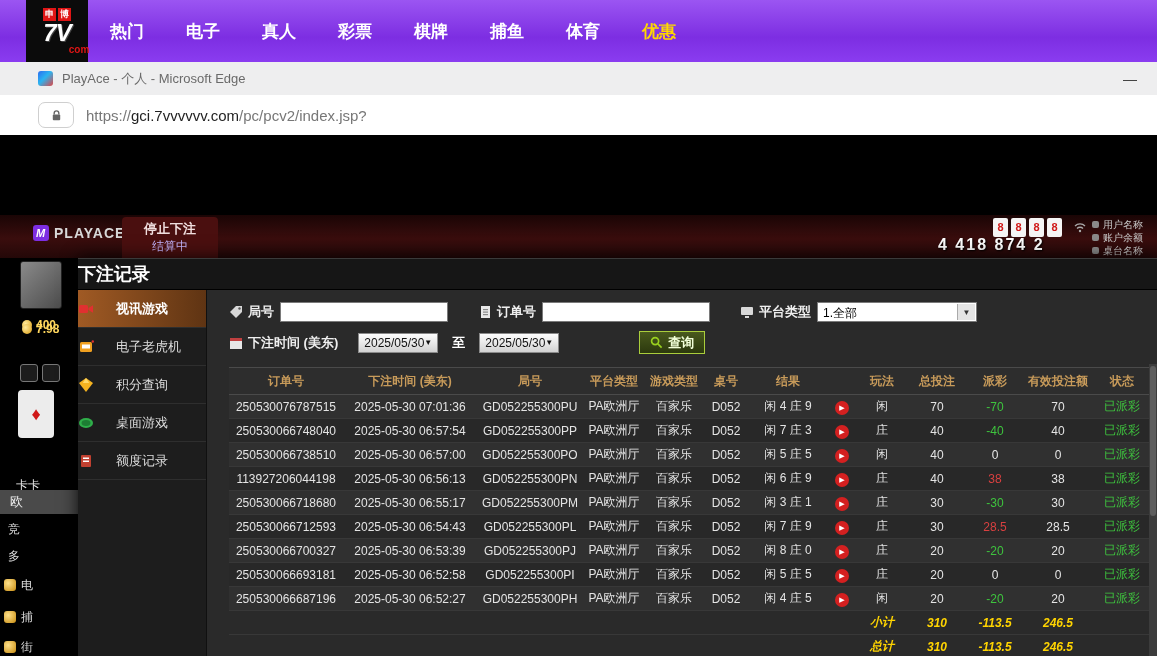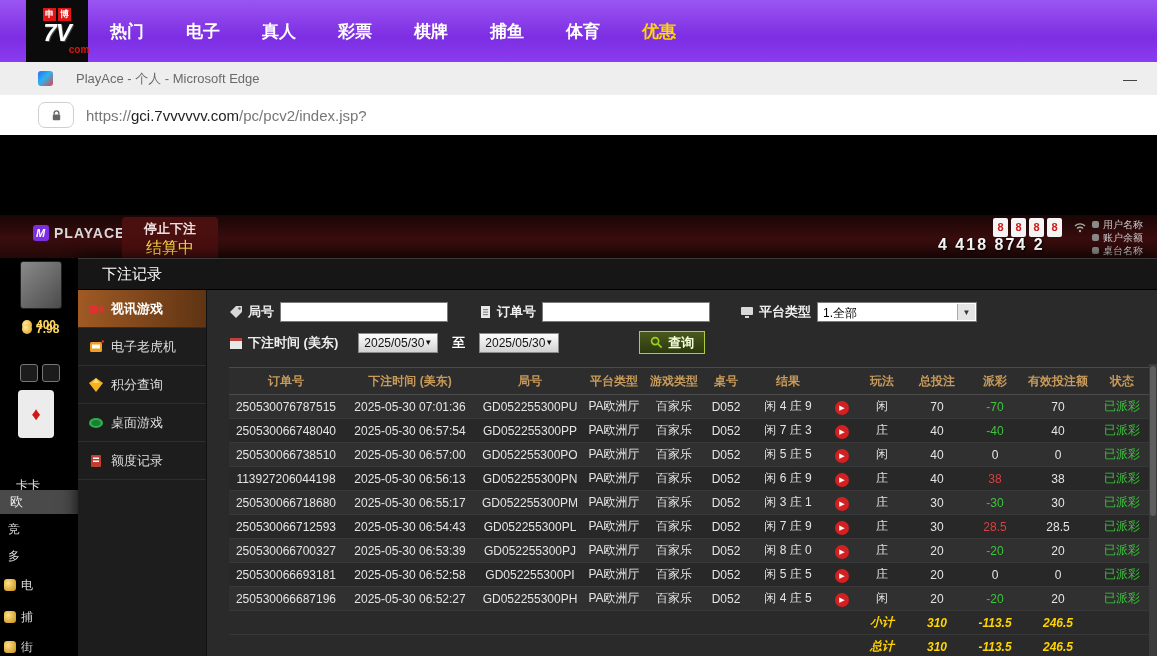--- a/index.html
+++ b/index.html
@@ -17,41 +17,41 @@
   .logo-com{color:#e01515;font-size:10px;font-weight:bold;line-height:9px;margin-left:44px;}
   .nav-items{position:absolute;left:110px;top:0;height:62px;display:flex;align-items:center;gap:42px;}
   .nav-item{color:#fff;font-size:17px;font-weight:bold;cursor:pointer;white-space:nowrap;}
   .nav-item.highlight{color:#ffd800;}
 
   
   .titlebar{position:absolute;top:62px;left:0;width:1157px;height:33px;background:#eeeeef;
     border-bottom:1px solid #dcdcdc;display:flex;align-items:center;}
   .favicon{width:15px;height:15px;margin-left:38px;border-radius:3px;
     background:linear-gradient(135deg,#2b6cf0 0%,#2bb4f0 45%,#e04545 100%);}
-  .win-title{margin-left:23px;font-size:13px;color:#6a6a6a;}
+  .win-title{margin-left:9px;font-size:13px;color:#6a6a6a;}
   .min-btn{margin-left:auto;margin-right:20px;color:#444;font-size:14px;cursor:pointer;}
   .addressbar{position:absolute;top:95px;left:0;width:1157px;height:40px;background:#fff;
     display:flex;align-items:center;border-bottom:1px solid #e6e6e6;}
   .lock-box{margin-left:38px;width:34px;height:24px;border:1px solid #cfcfcf;border-radius:7px;
     display:flex;align-items:center;justify-content:center;cursor:pointer;}
   .url{margin-left:12px;font-size:15px;color:#777;}
   .url .dom{color:#1f1f1f;}
 
   
   .content{position:absolute;top:135px;left:0;width:1157px;height:521px;background:#000;}
   .banner{position:absolute;top:80px;left:0;width:1157px;height:43px;
     background:linear-gradient(180deg,#1a0505,#3a0d0d 55%,#240808);}
   .playace{position:absolute;left:33px;top:10px;color:#d8d8d8;font-size:14px;font-weight:bold;
     letter-spacing:1px;display:flex;align-items:center;gap:5px;}
   .playace-m{width:16px;height:16px;background:#7d2ee2;color:#fff;font-size:11px;text-align:center;
     line-height:16px;border-radius:3px;font-style:italic;}
   .stop-box{position:absolute;left:122px;top:2px;width:96px;height:53px;background:#4a0f0f;
     border-radius:4px;color:#f0dede;text-align:center;}
   .stop-box .l1{font-size:13px;font-weight:bold;margin-top:3px;}
-  .stop-box .l2{font-size:16px;color:#fde047;font-family:Liberation Serif, serif;}
+  .stop-box .l2{font-size:12px;color:#c4b5fd;font-family:Liberation Serif, serif;}
   .cards{position:absolute;left:993px;top:3px;display:flex;gap:3px;}
   .pcard{width:15px;height:19px;background:#f5f5f5;border-radius:2px;color:#d01818;font-size:11px;
     font-weight:bold;text-align:center;line-height:19px;}
   .counter{position:absolute;left:938px;top:21px;color:#fff;font-size:16px;font-weight:bold;
     letter-spacing:2px;text-shadow:1px 1px 2px #000;white-space:nowrap;}
   .wifi{position:absolute;left:1073px;top:4px;}
   .banner-info{position:absolute;left:1092px;top:3px;font-size:10px;color:#ccc;line-height:13px;}
   .binfo-line{display:flex;align-items:center;gap:4px;white-space:nowrap;}
   .binfo-dot{width:7px;height:7px;border-radius:2px;background:#8a8a8a;display:inline-block;}
 
@@ -64,25 +64,25 @@
   .mini-card{position:absolute;left:18px;top:255px;width:36px;height:48px;background:#ececec;border-radius:4px;
     color:#d01818;font-size:18px;text-align:center;line-height:48px;}
   .band{position:absolute;left:0;top:355px;width:78px;height:24px;background:#4a4a4a;color:#eee;
     font-size:13px;line-height:24px;padding-left:10px;box-sizing:border-box;}
   .gold-ic{width:12px;height:12px;border-radius:3px;background:radial-gradient(circle at 35% 35%,#ffe18a,#c78b10);
     display:inline-block;margin-right:5px;vertical-align:-2px;}
 
   
   .dialog{position:absolute;left:78px;top:123px;width:1079px;height:398px;background:#2a2a2a;
     box-shadow:0 0 16px rgba(0,0,0,.85);border-top:1px solid #3a3a3a;}
-  .dialog-title{height:30px;background:#161616;color:#fff;font-size:15px;line-height:30px;
-    padding-left:24px;font-weight:normal;border-bottom:1px solid #000;}
+  .dialog-title{height:30px;background:#161616;color:#fff;font-size:18px;line-height:30px;
+    padding-left:0;font-weight:bold;border-bottom:1px solid #000;}
   .dialog-body{position:absolute;top:31px;left:0;right:0;bottom:0;display:flex;}
   .side{width:128px;background:#1d1d1d;border-right:1px solid #101010;flex:none;}
-  .tab{height:37px;display:flex;align-items:center;gap:7px;padding-left:10px;color:#ddd;font-size:13px;
+  .tab{height:37px;display:flex;align-items:center;gap:22px;color:#ddd;font-size:13px;
     border-bottom:1px solid #2e2e2e;cursor:pointer;}
   .tab.active{background:linear-gradient(90deg,#a05a24,#5f3413);color:#fff;font-weight:bold;}
   .tab svg{flex:none;}
   .main{flex:1;position:relative;padding:12px 0 0 22px;box-sizing:border-box;}
 
   .filters1,.filters2{display:flex;align-items:center;}
   .filters2{margin-top:9px;}
   .flabel{display:flex;align-items:center;gap:5px;color:#eee;font-size:13px;font-weight:bold;white-space:nowrap;}
   .tin{width:160px;height:18px;border:1px solid #7a7a7a;background:#fff;margin-left:6px;font-size:12px;
     padding:0 3px;color:#111;}

